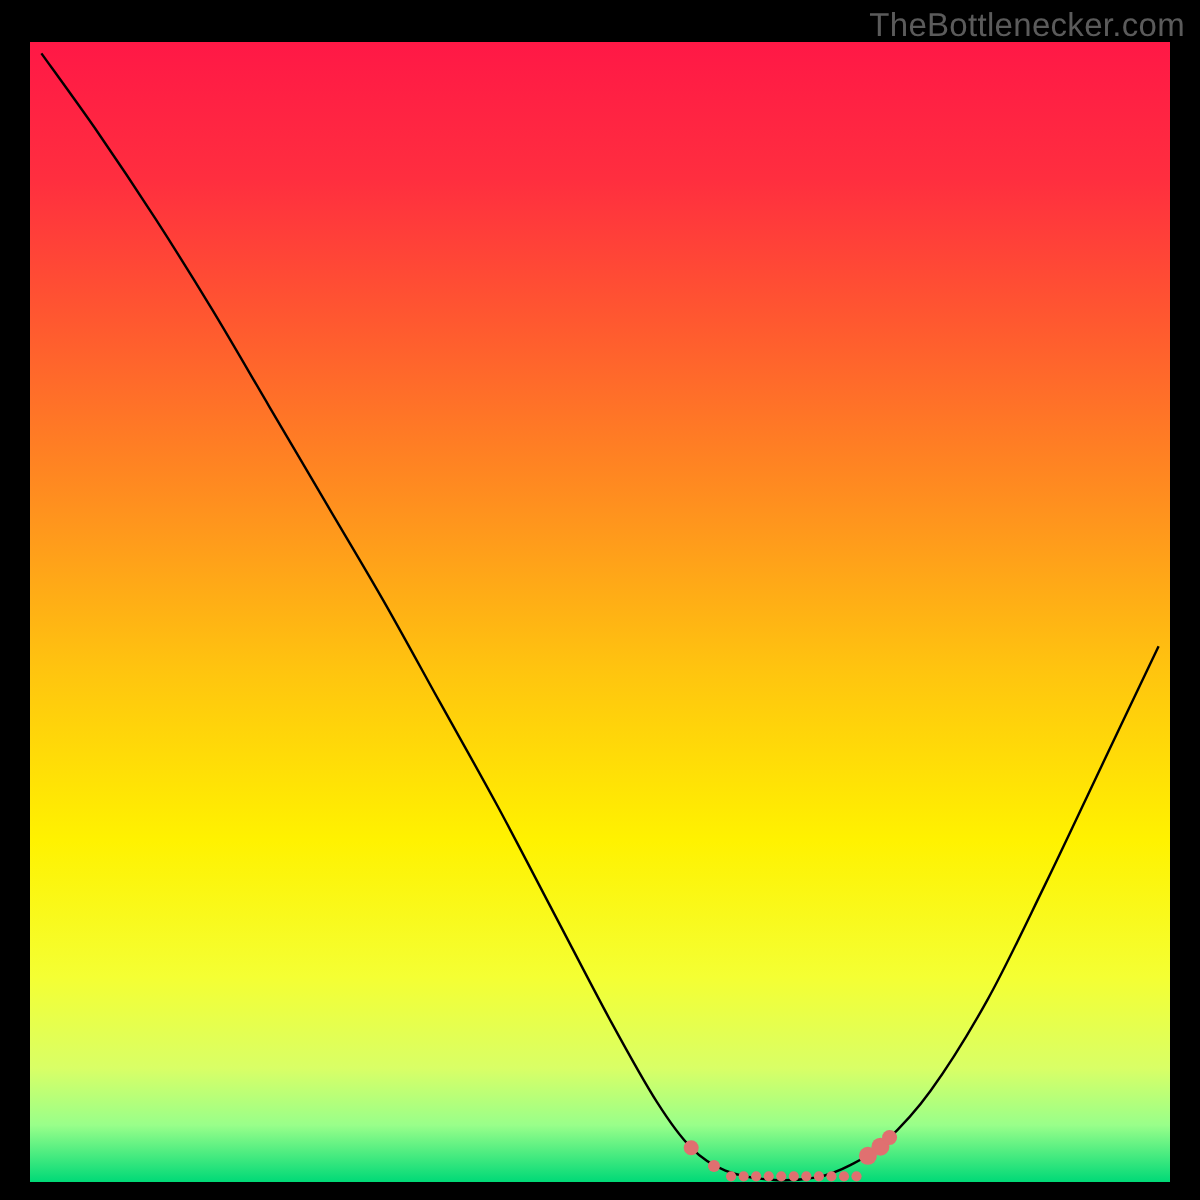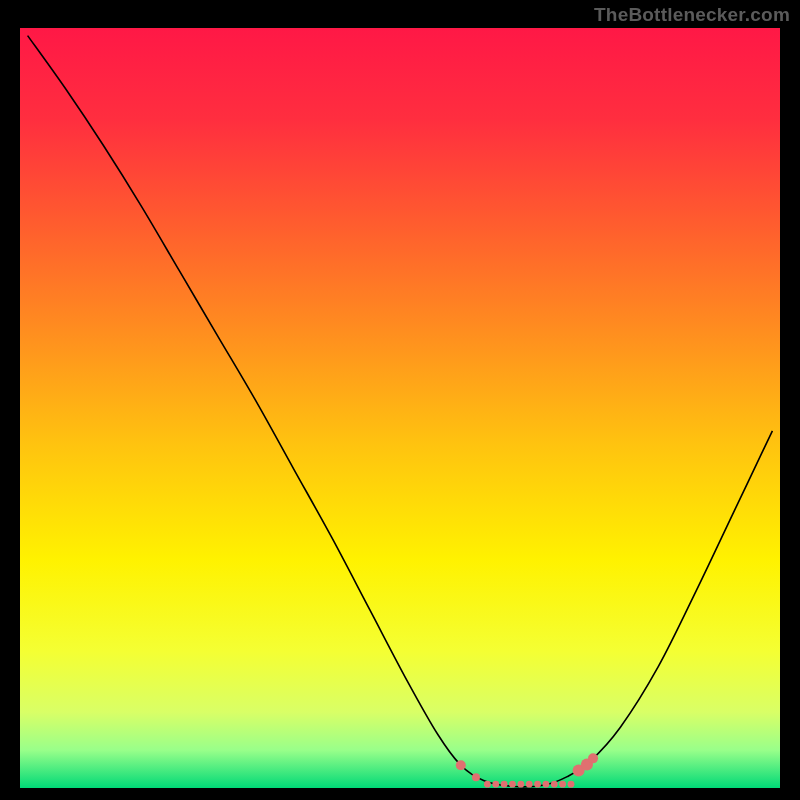--- a/index.html
+++ b/index.html
@@ -8,22 +8,22 @@
     position: relative;
     width: 800px;
     height: 800px;
     background: #000;
   }
   .watermark {
     position: absolute;
     top: 4px;
     right: 10px;
     font-family: Arial, Helvetica, sans-serif;
-    font-size: 19px;
-    font-weight: 700;
+    font-size: 22px;
+    font-weight: 400;
     color: #5b5b5b;
     letter-spacing: 0.2px;
     z-index: 10;
   }
   .plot {
     position: absolute;
     left: 20px;
     top: 28px;
     width: 760px;
     height: 760px;

